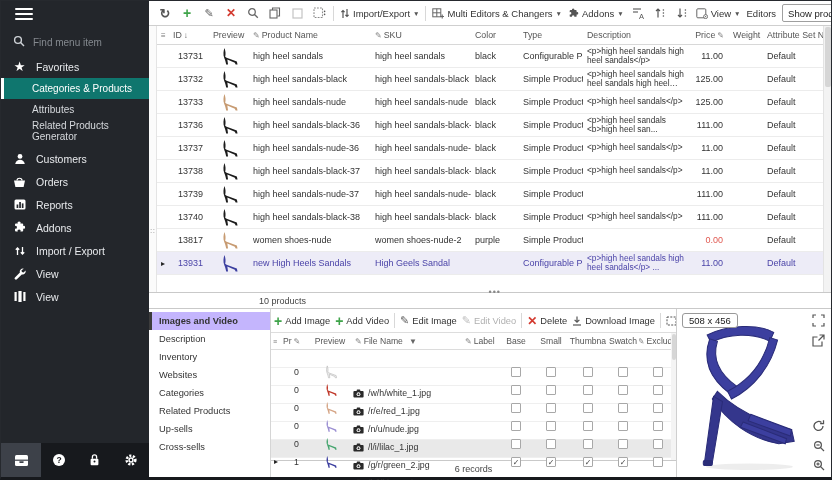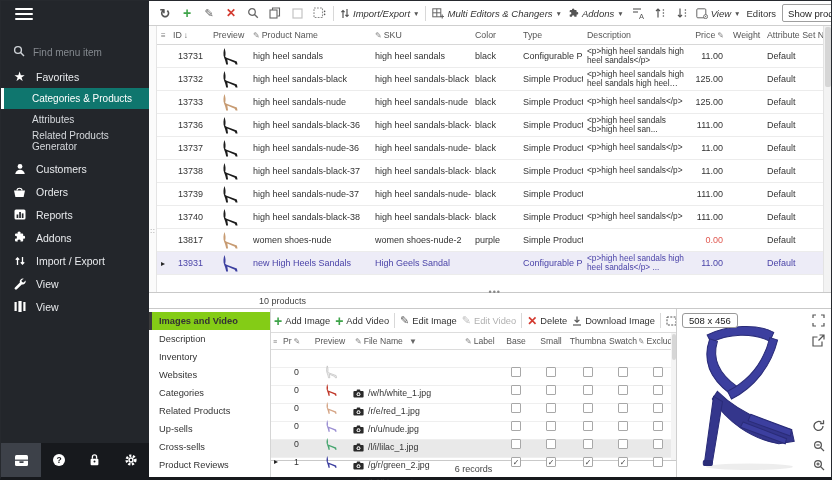--- a/index.html
+++ b/index.html
@@ -5,39 +5,39 @@
   *{margin:0;padding:0;box-sizing:border-box;}
   html,body{width:832px;height:480px;overflow:hidden;background:#fff;
     font-family:"Liberation Sans",sans-serif;color:#333;}
   .window{width:832px;height:480px;display:flex;border:1px solid #26292e;border-bottom:3px solid #17191d;position:relative;background:#fff;}
 
   
   .sidebar{width:148px;background:#23262b;color:#e8eaed;flex:0 0 148px;position:relative;font-size:10.5px;}
   .hamburger-row{height:26px;display:flex;align-items:center;padding-left:14px;}
   .hamburger{width:18px;height:12px;display:flex;flex-direction:column;justify-content:space-between;cursor:pointer;}
   .hamburger span{height:2px;background:#fff;border-radius:1px;}
-  .search-row{height:26px;display:flex;align-items:center;gap:8px;padding-left:12px;margin-top:12px;}
+  .search-row{height:26px;display:flex;align-items:center;gap:8px;padding-left:12px;margin-top:2px;}
   .search-ph{color:#84898f;font-size:10px;}
   .s-item{height:23px;display:flex;align-items:center;gap:9px;padding-left:11px;cursor:pointer;}
   .s-item .ico{width:15px;display:flex;justify-content:center;}
   .s-sub{height:21px;display:flex;align-items:center;padding-left:31px;font-size:10px;color:#d6d9dd;cursor:pointer;}
   .s-sub.active{background:#0f766e;border-left:3px solid #ffffff;padding-left:28px;color:#fff;}
   .group-gap{height:6px;}
   .side-bottom{position:absolute;bottom:0;left:0;width:100%;height:34px;background:#17191d;display:flex;align-items:center;}
   .sb-cell{height:34px;display:flex;align-items:center;justify-content:center;cursor:pointer;}
   .sb-cell.first{width:40px;background:#3d4149;}
   .sb-rest{flex:1;display:flex;justify-content:space-around;align-items:center;}
   .star{color:#fff;font-size:13px;}
 
   
   .main{flex:1;display:flex;flex-direction:column;min-width:0;}
 
   .toolbar{height:25px;display:flex;align-items:center;gap:6px;padding:0 4px 0 8px;border-bottom:1px solid #cfcfcf;font-size:9.5px;white-space:nowrap;overflow:hidden;}
   .ti{display:flex;align-items:center;justify-content:center;width:16px;height:16px;cursor:pointer;flex:0 0 auto;}
-  .tbtn{display:flex;align-items:center;gap:3px;cursor:pointer;flex:0 0 auto;color:#333;font-style:italic;}
+  .tbtn{display:flex;align-items:center;gap:3px;cursor:pointer;flex:0 0 auto;color:#333;}
   .caret{font-size:6.5px;color:#555;}
   .tsep{width:1px;height:15px;background:#d8d8d8;flex:0 0 auto;}
   .glyph-refresh{font-size:13px;color:#555;font-weight:bold;}
   .glyph-plus{font-size:14px;color:#3fa44a;font-weight:bold;line-height:1;}
   .glyph-pencil{font-size:11px;color:#666;}
   .glyph-x{font-size:12px;color:#d33a2f;font-weight:bold;}
   .filter-label{color:#333;flex:0 0 auto;}
   .filter-select{border:1px solid #9f9f9f;border-radius:2px;height:18px;width:204px;display:flex;align-items:center;justify-content:space-between;padding:0 5px;font-size:9.5px;color:#222;cursor:pointer;flex:0 0 auto;background:#fff;}
 
   
@@ -63,21 +63,21 @@
   .vscroll{width:8px;background:#f3f3f3;border-left:1px solid #e3e3e3;flex:0 0 8px;}
   .vthumb{width:6px;height:60px;background:#d6d6d6;margin:1px auto 0;border-radius:2px;}
   .grid-status{height:17px;border-top:1px solid #c9c9c9;border-bottom:1px solid #c9c9c9;display:flex;align-items:center;font-size:9px;color:#444;background:#fff;position:relative;}
   .grid-status .txt{margin-left:110px;}
   .grid-status .hmark{position:absolute;right:330px;top:-6px;color:#888;font-size:9px;letter-spacing:1px;}
 
   
   .bottom{flex:1;display:flex;min-height:0;}
   .tabs{width:122px;flex:0 0 122px;border-right:1px solid #d5d5d5;padding-top:3px;background:#fff;}
   .tab{height:18px;display:flex;align-items:center;padding-left:10px;font-size:9.3px;color:#333;cursor:pointer;white-space:nowrap;overflow:hidden;}
-  .tab.active{background:#84cc16;border-left:3px solid #3c3c3c;padding-left:7px;font-weight:bold;text-align:right;}
+  .tab.active{background:#c4b5fd;border-left:3px solid #3c3c3c;padding-left:7px;font-weight:bold;text-align:right;}
 
   .images-section{width:406px;flex:0 0 406px;display:flex;flex-direction:column;border-right:1px solid #cfcfcf;min-width:0;}
   .img-toolbar{height:24px;display:flex;align-items:center;gap:5px;padding:0 3px;border-bottom:1px solid #ddd;font-size:9.3px;white-space:nowrap;overflow:hidden;}
   .ibtn{display:flex;align-items:center;gap:3px;cursor:pointer;color:#333;flex:0 0 auto;}
   .ibtn.disabled{color:#b0b0b0;cursor:default;}
   .ibtn.disabled .glyph-pencil{color:#c0c0c0;}
 
   .igrid{flex:1;font-size:8.8px;position:relative;min-height:0;
     --icols:10px 26px 46px 110px 36px 34px 36px 38px 32px 1fr;}
   .ig-header{display:grid;grid-template-columns:var(--icols);height:17px;align-items:center;border-bottom:1px solid #dcdcdc;color:#555;font-size:8.6px;}
@@ -558,21 +558,20 @@
     <div class="bottom">
       <div class="tabs">
           <div class="tab active">Images and Video</div>
           <div class="tab">Description</div>
           <div class="tab">Inventory</div>
           <div class="tab">Websites</div>
           <div class="tab">Categories</div>
           <div class="tab">Related Products</div>
           <div class="tab">Up-sells</div>
           <div class="tab">Cross-sells</div>
-          <div class="tab">Product Reviews</div>
         </div>
 
       <div class="images-section">
         <div class="img-toolbar">
           <span class="ibtn">
               <span class="glyph-plus">+</span>
               <span>Add Image</span>
             </span>
           <span class="ibtn">
               <span class="glyph-plus">+</span>

